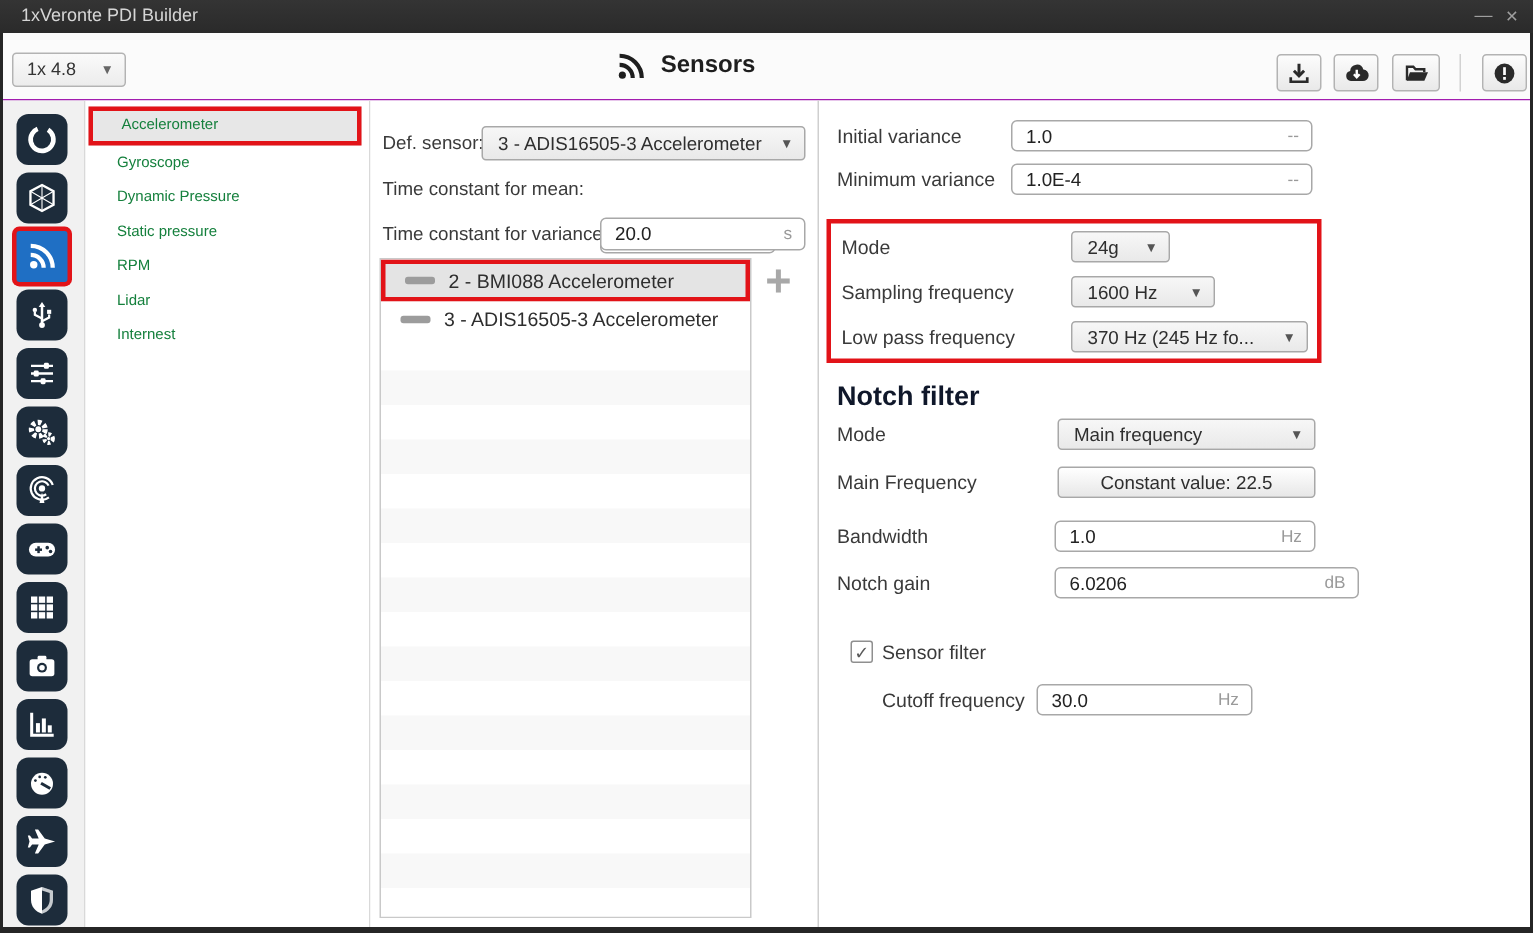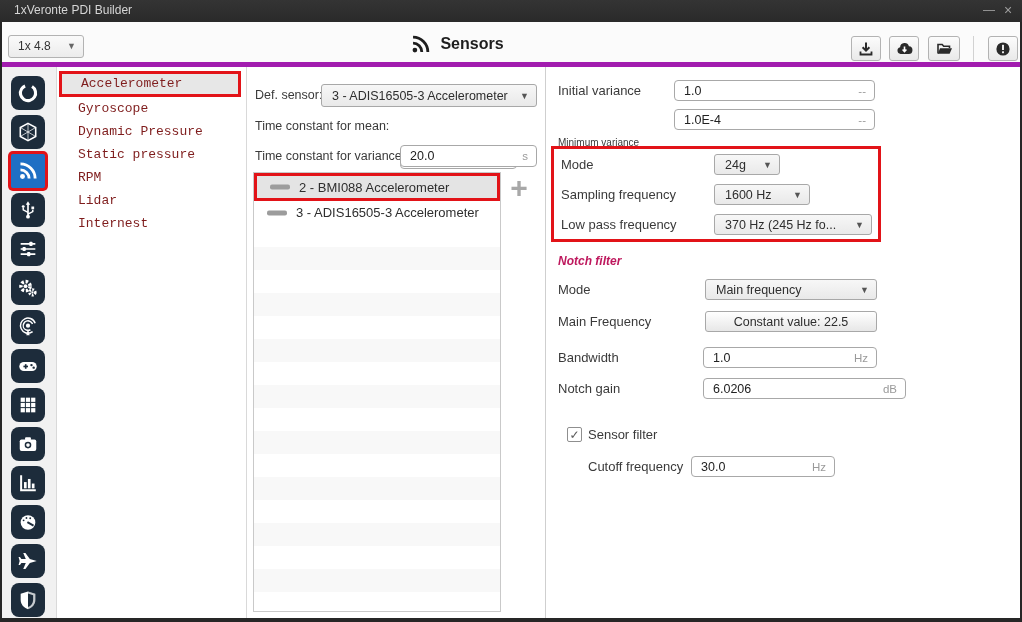--- a/index.html
+++ b/index.html
@@ -12,21 +12,21 @@
   .titlebar .title { position:absolute; left:14px; top:3px; font-size:12px; }
   .win-btn { position:absolute; top:0; width:18px; height:22px; text-align:center; line-height:20px;
              color:#9f9f9f; font-size:12px; cursor:default; }
   .win-min { right:24px; }
   .win-close { right:5px; font-size:14px; }
 
   
   .app { position:absolute; top:22px; left:2px; right:2px; bottom:4px; background:#fff; }
 
   
-  .toolbar { position:absolute; top:0; left:0; right:0; height:45px; background:#fbfbfb; border-bottom:5px solid #a21caf; }
+  .toolbar { position:absolute; top:0; left:0; right:0; height:45px; background:#fbfbfb; border-bottom:1px solid #a21caf; }
   .version-dd { position:absolute; left:6px; top:13px; width:76px; height:23px; border:1px solid #b3b3b3;
                 border-radius:3px; background:linear-gradient(#fafafa,#ececec); font-size:12px; color:#333;
                 line-height:21px; padding-left:9px; }
   .version-dd .caret { position:absolute; right:7px; top:0; color:#666; font-size:9px; line-height:21px; }
   .page-header { position:absolute; left:355px; top:8px; width:200px; height:28px; display:flex;
                  align-items:center; justify-content:center; gap:9px; }
   .page-header .ttl { font-size:16px; font-weight:bold; color:#1e1e1e; }
   .tb-btn { position:absolute; top:14px; width:30px; height:25px; border:1px solid #b3b3b3; border-radius:3px;
             background:linear-gradient(#fcfcfc,#e9e9e9); display:flex; align-items:center; justify-content:center; }
   .tb-sep { position:absolute; top:14px; left:971px; width:1px; height:25px; background:#d2d2d2; }
@@ -35,21 +35,21 @@
   .main { position:absolute; top:45px; left:0; right:0; bottom:0; }
 
   
   .sidebar { position:absolute; left:0; top:0; bottom:0; width:55px; background:#f1f1f1; border-right:1px solid #d9d9d9; }
   .tile { position:absolute; left:9px; width:34px; height:34px; background:#1d2c3b; border-radius:8px;
           display:flex; align-items:center; justify-content:center; }
   .tile.active { background:#1f6fc4; border-radius:2px; box-shadow:0 0 0 3px #e21318; }
 
   
   .menu { position:absolute; left:55px; top:0; bottom:0; width:190px; background:#fff; border-right:1px solid #d9d9d9; }
-  .menu-item { position:relative; height:23px; line-height:23px; padding-left:21px; font-size:13px; color:#7f1d1d;font-family:Liberation Mono, monospace; }
+  .menu-item { position:relative; height:23px; line-height:23px; padding-left:21px; font-size:10px; color:#15803d; }
   .menu-item.selected { height:26px; line-height:20px; background:#e7e7e7; border:3px solid #e21318;
                         margin:0 5px 0 2px; padding-left:19px; }
   .menu-list { padding-top:4px; }
 
   
   .middle { position:absolute; left:245px; top:0; bottom:0; width:299px; background:#fff; border-right:1px solid #cfcfcf; }
   .fld-label { position:absolute; font-size:12.5px; color:#3a3a3a; }
   .dd { position:absolute; border:1px solid #a8a8a8; border-radius:3px; background:linear-gradient(#f7f7f7,#e9e9e9);
         font-size:12.5px; color:#2e2e2e; }
   .dd .val { position:absolute; left:10px; top:0; bottom:0; right:18px; display:flex; align-items:center; overflow:hidden; white-space:nowrap; }
@@ -66,21 +66,21 @@
   .dash { position:absolute; left:13px; top:50%; transform:translateY(-50%); width:20px; height:5px;
           background:#9c9c9c; border-radius:2px; }
   .list-item .txt { position:absolute; left:42px; top:0; bottom:0; display:flex; align-items:center;
                     font-size:13px; color:#2e2e2e; white-space:nowrap; }
   .add-btn { position:absolute; left:258px; top:108px; width:28px; height:28px; font-size:30px; line-height:26px;
              color:#a8a8a8; font-weight:600; text-align:center; }
 
   
   .rightp { position:absolute; left:544px; top:0; bottom:0; right:0; background:#fff; }
   .group-red { position:absolute; left:5px; top:79px; width:330px; height:96px; border:3px solid #e21318; }
-  .section-title { position:absolute; font-size:12px; font-weight:bold; color:#be185d;font-style:italic; }
+  .section-title { position:absolute; font-size:18px; font-weight:bold; color:#0f172a; }
   .checkbox { position:absolute; width:15px; height:15px; border:1px solid #8f8f8f; background:#fff; border-radius:2px;
               display:flex; align-items:center; justify-content:center; font-size:12px; color:#5a5a5a; }
   .btn-wide { position:absolute; border:1px solid #a8a8a8; border-radius:3px; background:linear-gradient(#ffffff,#e7e7e7);
               font-size:12.5px; color:#2e2e2e; display:flex; align-items:center; justify-content:center; }
 
   svg { display:block; }
 </style>
 </head>
 <body>
 
@@ -355,21 +355,21 @@
       <div class="add-btn">+</div>
     </div>
 
     <div class="rightp">
       <div class="fld-label" style="left:12px; top:13px; line-height:21px; font-size:13px;">Initial variance</div>
       <div class="inp" style="left:128px; top:13px; width:201px; height:21px;">
         <span class="val">1.0</span>
         <span class="unit">--</span>
       </div>
 
-      <div class="fld-label" style="left:12px; top:42px; line-height:21px; font-size:10px;margin-top:23px;">Minimum variance</div>
+      <div class="fld-label" style="left:12px; top:42px; line-height:21px; font-size:13px;">Minimum variance</div>
       <div class="inp" style="left:128px; top:42px; width:201px; height:21px;">
         <span class="val">1.0E-4</span>
         <span class="unit">--</span>
       </div>
 
       <div class="group-red">
         <div class="fld-label" style="left:7px; top:5px; line-height:21px; font-size:13px;">Mode</div>
         <div class="dd" style="left:160px; top:5px; width:66px; height:21px;">
           <span class="val">24g</span>
           <span class="caret">▼</span>

